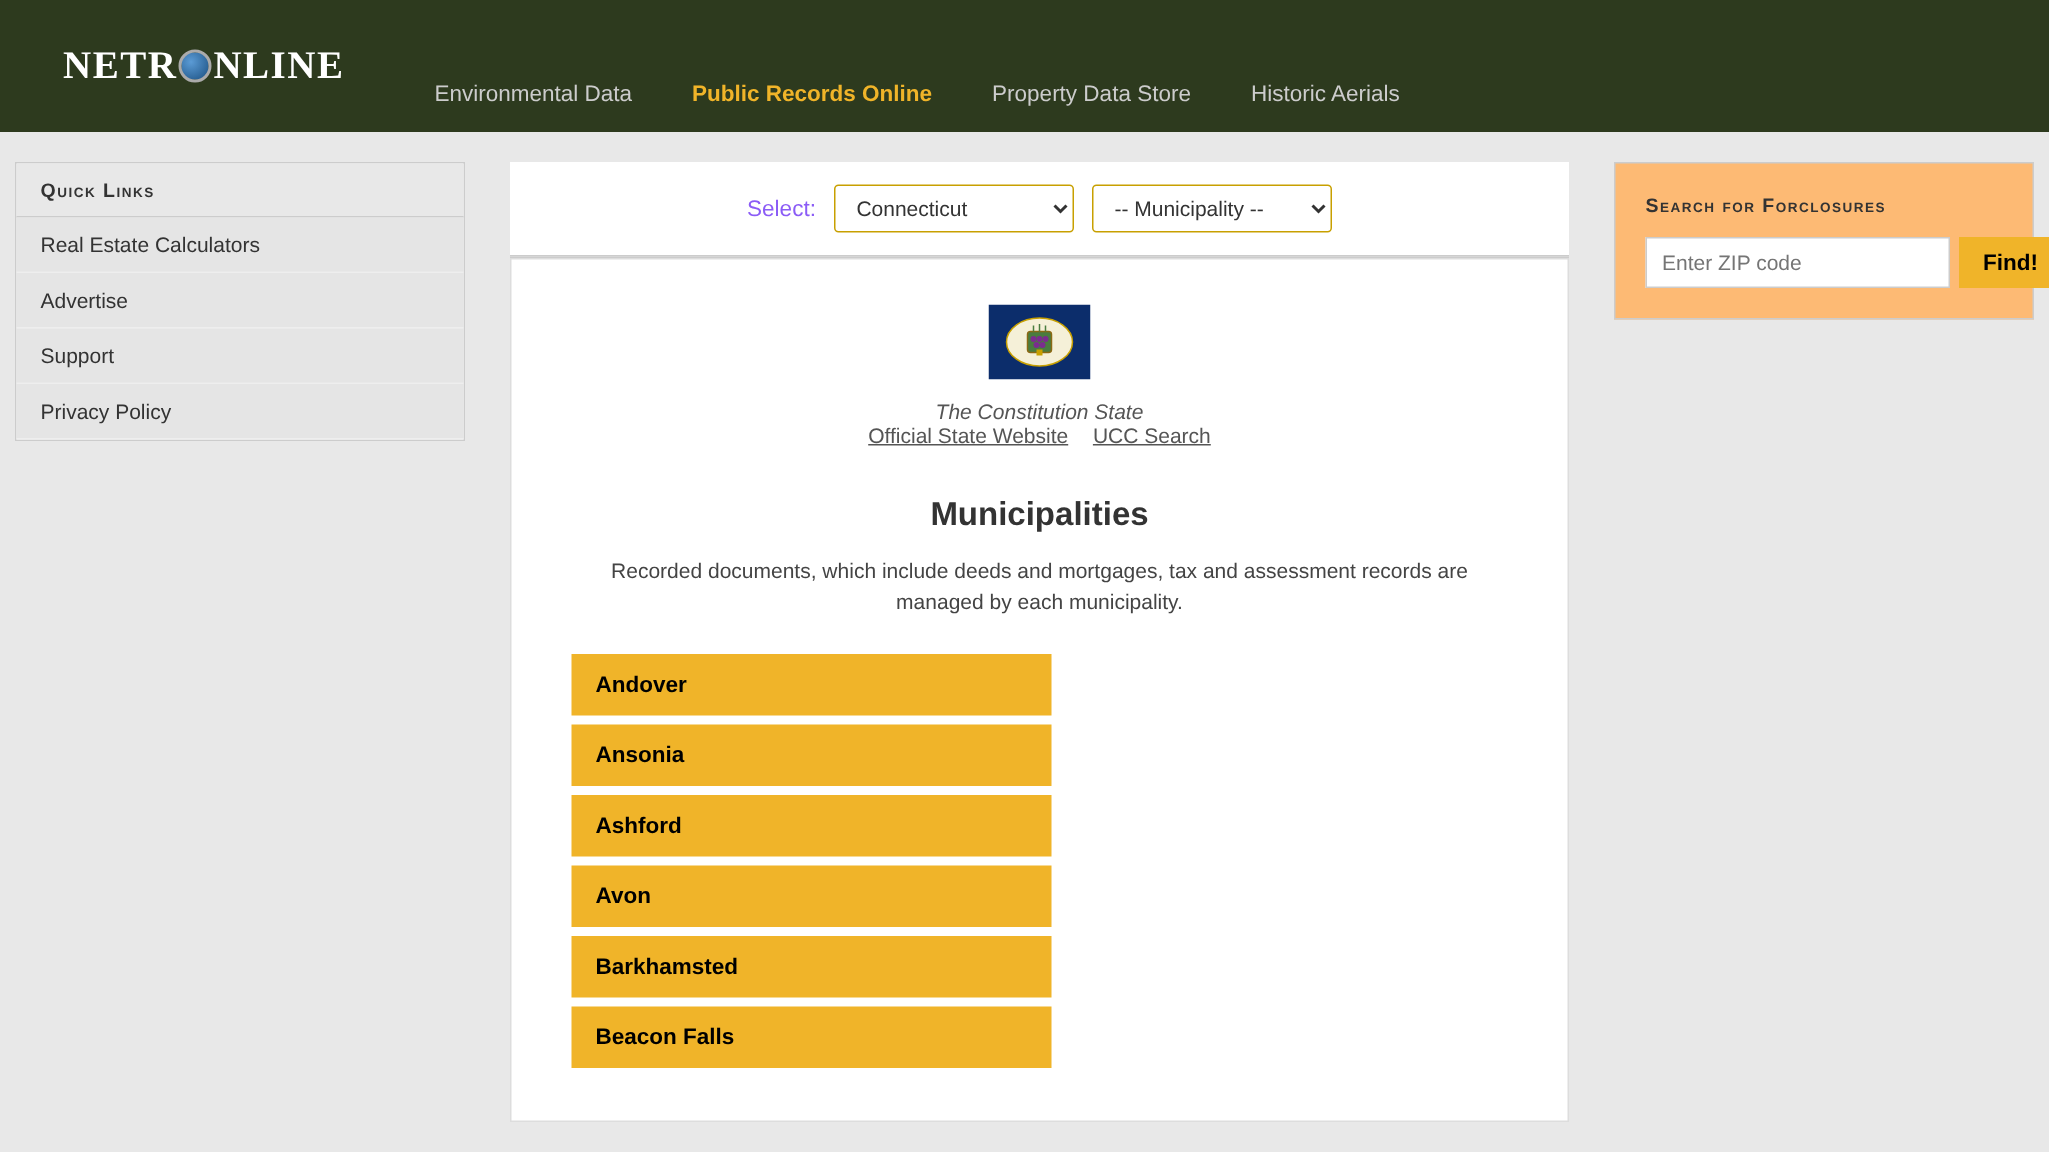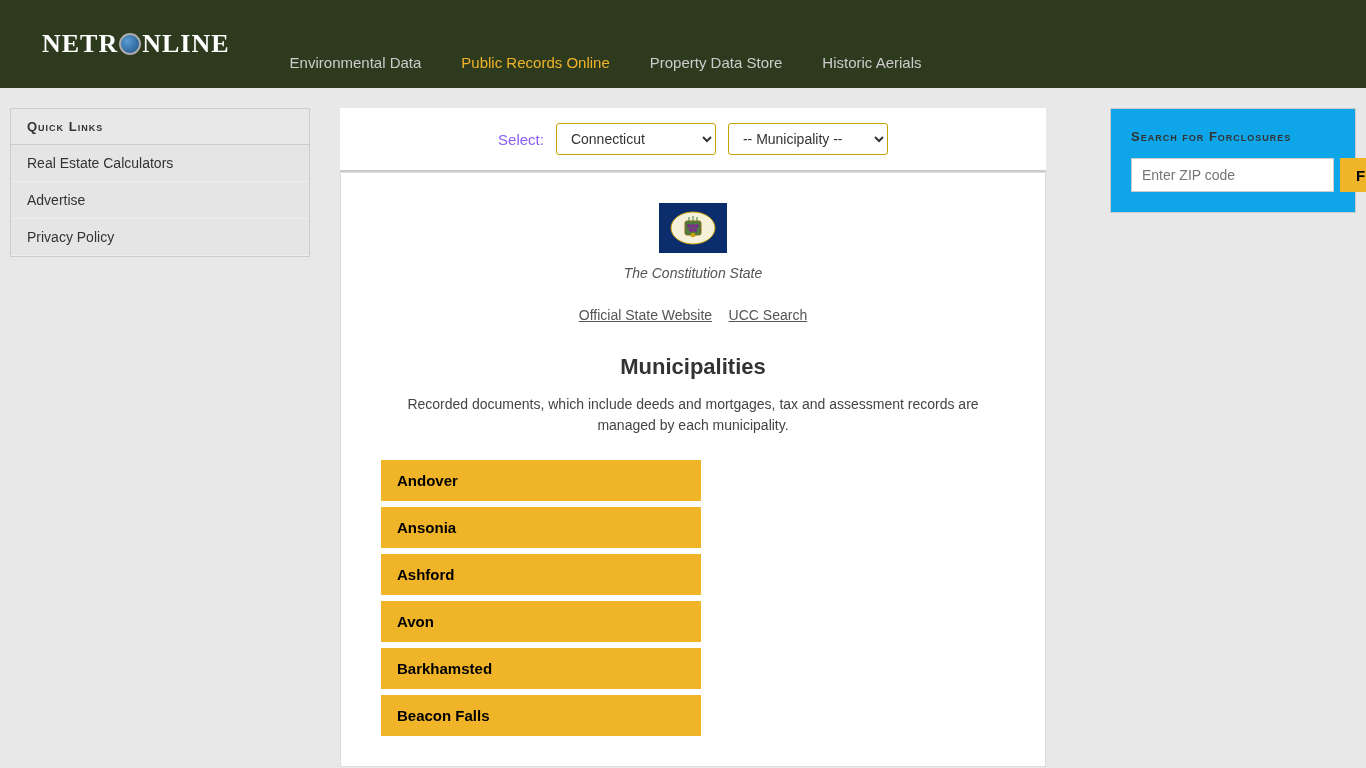--- a/index.html
+++ b/index.html
@@ -41,21 +41,21 @@
       gap: 40px;
       margin-top: 36px;
     }
     nav a {
       text-decoration: none;
       font-size: 15px;
       color: #ccc;
     }
     nav a.active {
       color: #f0b429;
-      font-weight: normal;
+      font-weight: bold;
     }
 
     
     #main-wrapper {
       display: flex;
       width: 1366px;
       min-height: 680px;
       background: #e8e8e8;
     }
 
@@ -145,21 +145,21 @@
     #state-flag {
       width: 68px;
       height: 50px;
       display: inline-block;
     }
     #state-subtitle {
       text-align: center;
       font-style: italic;
       font-size: 14px;
       color: #555;
-      margin-bottom: 25px;
+      margin-bottom: 0;
     }
     #state-links {
       text-align: center;
       margin-bottom: 30px;
     }
     #state-links a {
       font-size: 14px;
       color: #555;
       text-decoration: underline;
       margin: 0 6px;
@@ -196,24 +196,23 @@
       cursor: pointer;
     }
 
     
     #right-sidebar {
       width: 300px;
       min-width: 300px;
       padding: 20px 10px;
     }
     #foreclosure-box {
-      background: #0ea5e9;
+      background: #fdba74;
       border: 1px solid #ccc;
       padding: 20px;
-      margin-left: 34px;
     }
     #foreclosure-title {
       font-size: 13px;
       font-variant: small-caps;
       font-weight: bold;
       color: #333;
       margin-bottom: 14px;
       letter-spacing: 1px;
     }
     #foreclosure-input-row {
@@ -262,20 +261,21 @@
   </nav>
 </div>
 
 <div id="main-wrapper">
 
   <div id="sidebar">
     <div id="sidebar-box">
       <div id="quick-links-header">Quick Links</div>
       <a href="#" class="sidebar-link">Real Estate Calculators</a>
       <a href="#" class="sidebar-link">Advertise</a>
+      <a href="#" class="sidebar-link">Support</a>
       <a href="#" class="sidebar-link">Privacy Policy</a>
     </div>
   </div>
 
   <div id="content-area">
 
     <div id="select-bar">
       <label>Select:</label>
       <select>
         <option>Connecticut</option>

